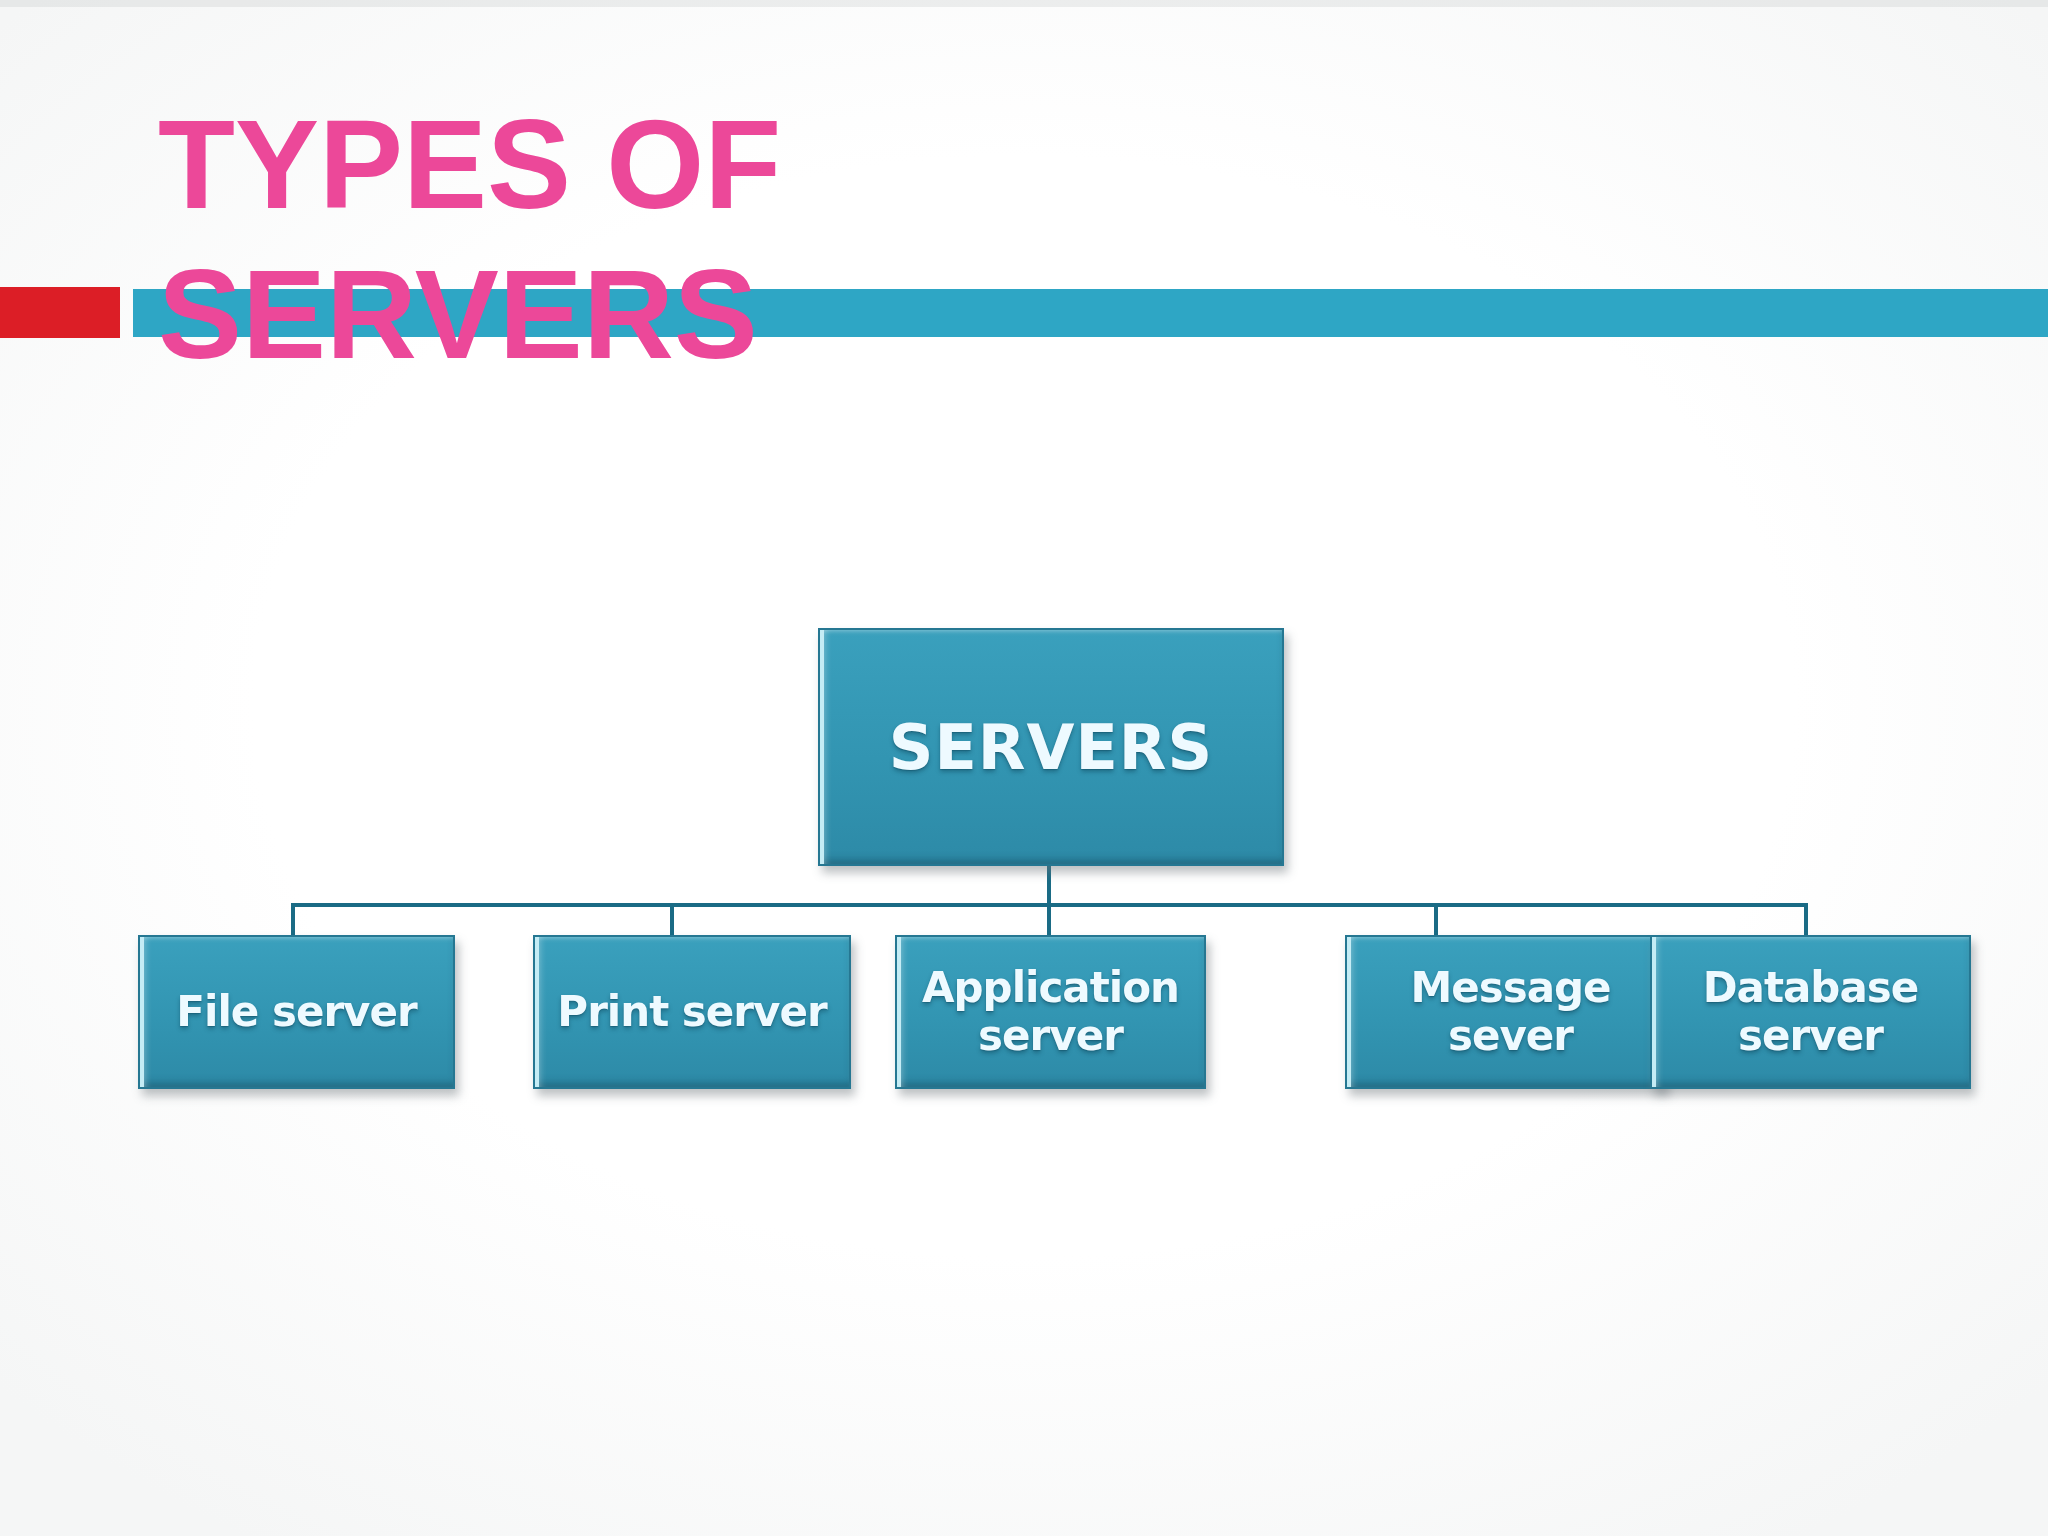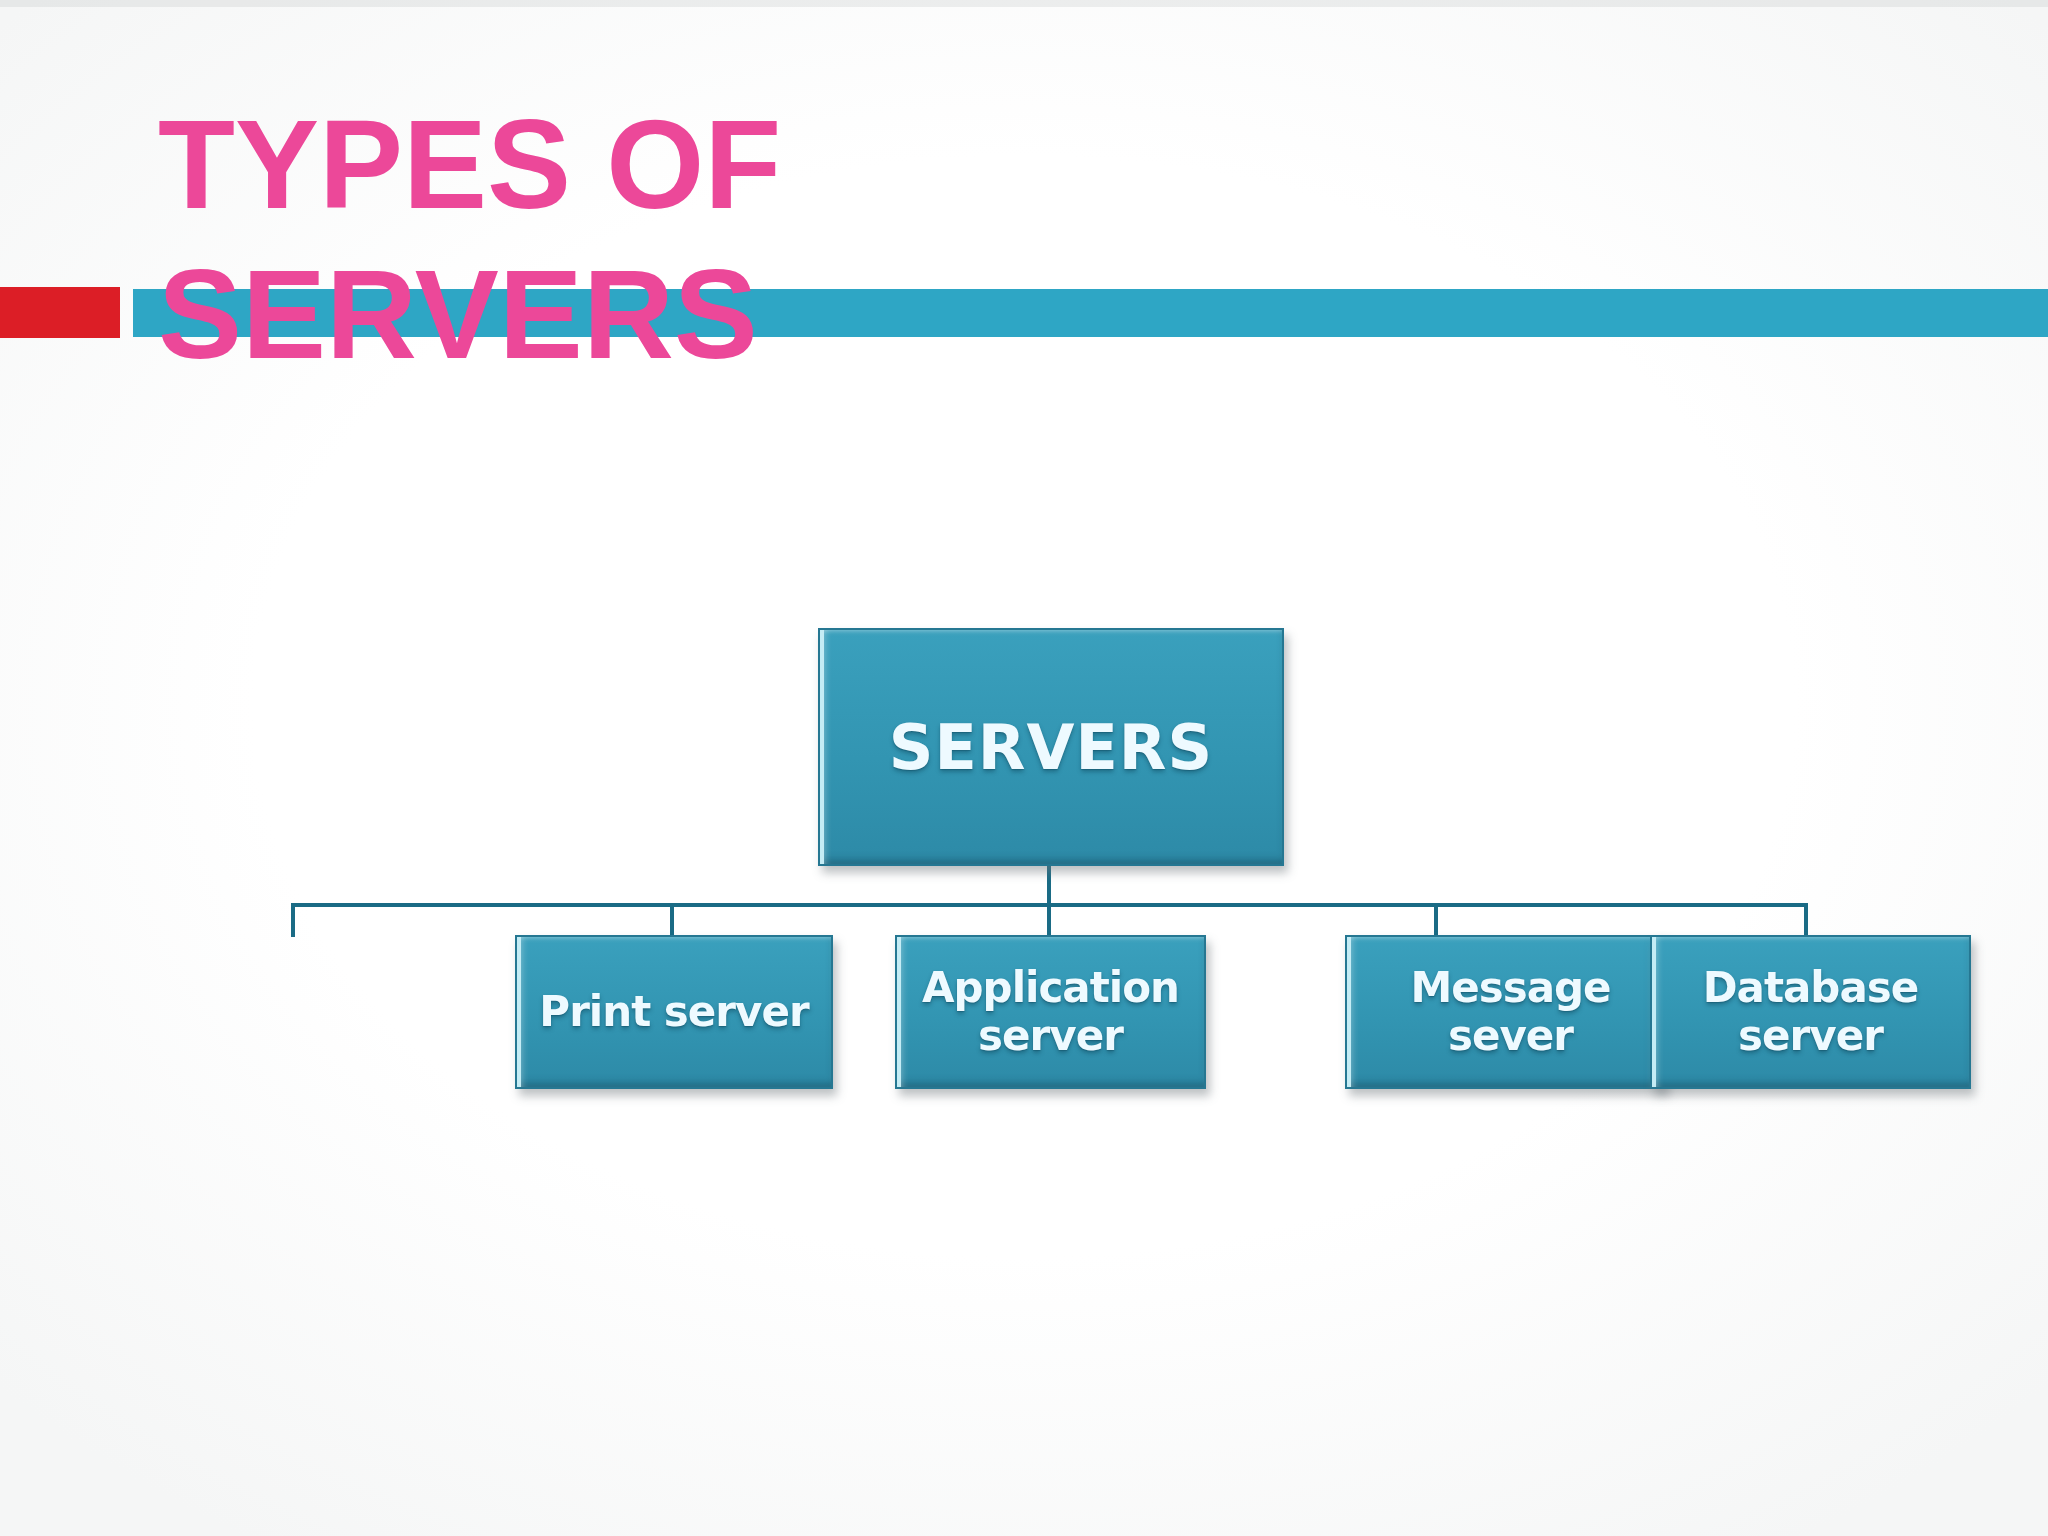--- a/index.html
+++ b/index.html
@@ -84,21 +84,21 @@
     font-size: 62px;
     letter-spacing: 1px;
   }
   .node-child {
     top: 935px; height: 150px;
     font-size: 42px;
     letter-spacing: -1px;
     line-height: 48px;
   }
   .pos-1 { left: 138px;  width: 313px; }
-  .pos-2 { left: 515px;  width: 314px; justify-content: center; }
+  .pos-2 { left: 533px;  width: 314px; justify-content: center; }
   .pos-3 { left: 895px;  width: 307px; justify-content: center; }
   .pos-4 { left: 1345px; width: 307px; padding-left: 10px; }
   .pos-5 { left: 1650px; width: 317px; }
 
   
   .conn { position: absolute; background: #1a6b85; }
   .conn-root-drop { left: 1047px; top: 860px; width: 4px; height: 47px; }
   .conn-main-h    { left: 291px;  top: 903px; width: 1517px; height: 4px; }
   .conn-drop      { top: 903px; width: 4px; height: 34px; }
   .drop-1 { left: 291px; }
@@ -127,20 +127,23 @@
   <div class="conn conn-drop drop-1"></div>
   <div class="conn conn-drop drop-2"></div>
   <div class="conn conn-drop drop-3"></div>
   <div class="conn conn-drop drop-4"></div>
   <div class="conn conn-drop drop-5"></div>
 
   <div class="node node-root">
     <span class="label">SERVERS</span>
   </div>
 
+  <div class="node node-child pos-1">
+    <span class="label">File server</span>
+  </div>
   <div class="node node-child pos-2">
     <span class="label">Print server</span>
   </div>
   <div class="node node-child pos-3">
     <span class="label">Application
 server</span>
   </div>
   <div class="node node-child pos-4">
     <span class="label">Message
 sever</span>

